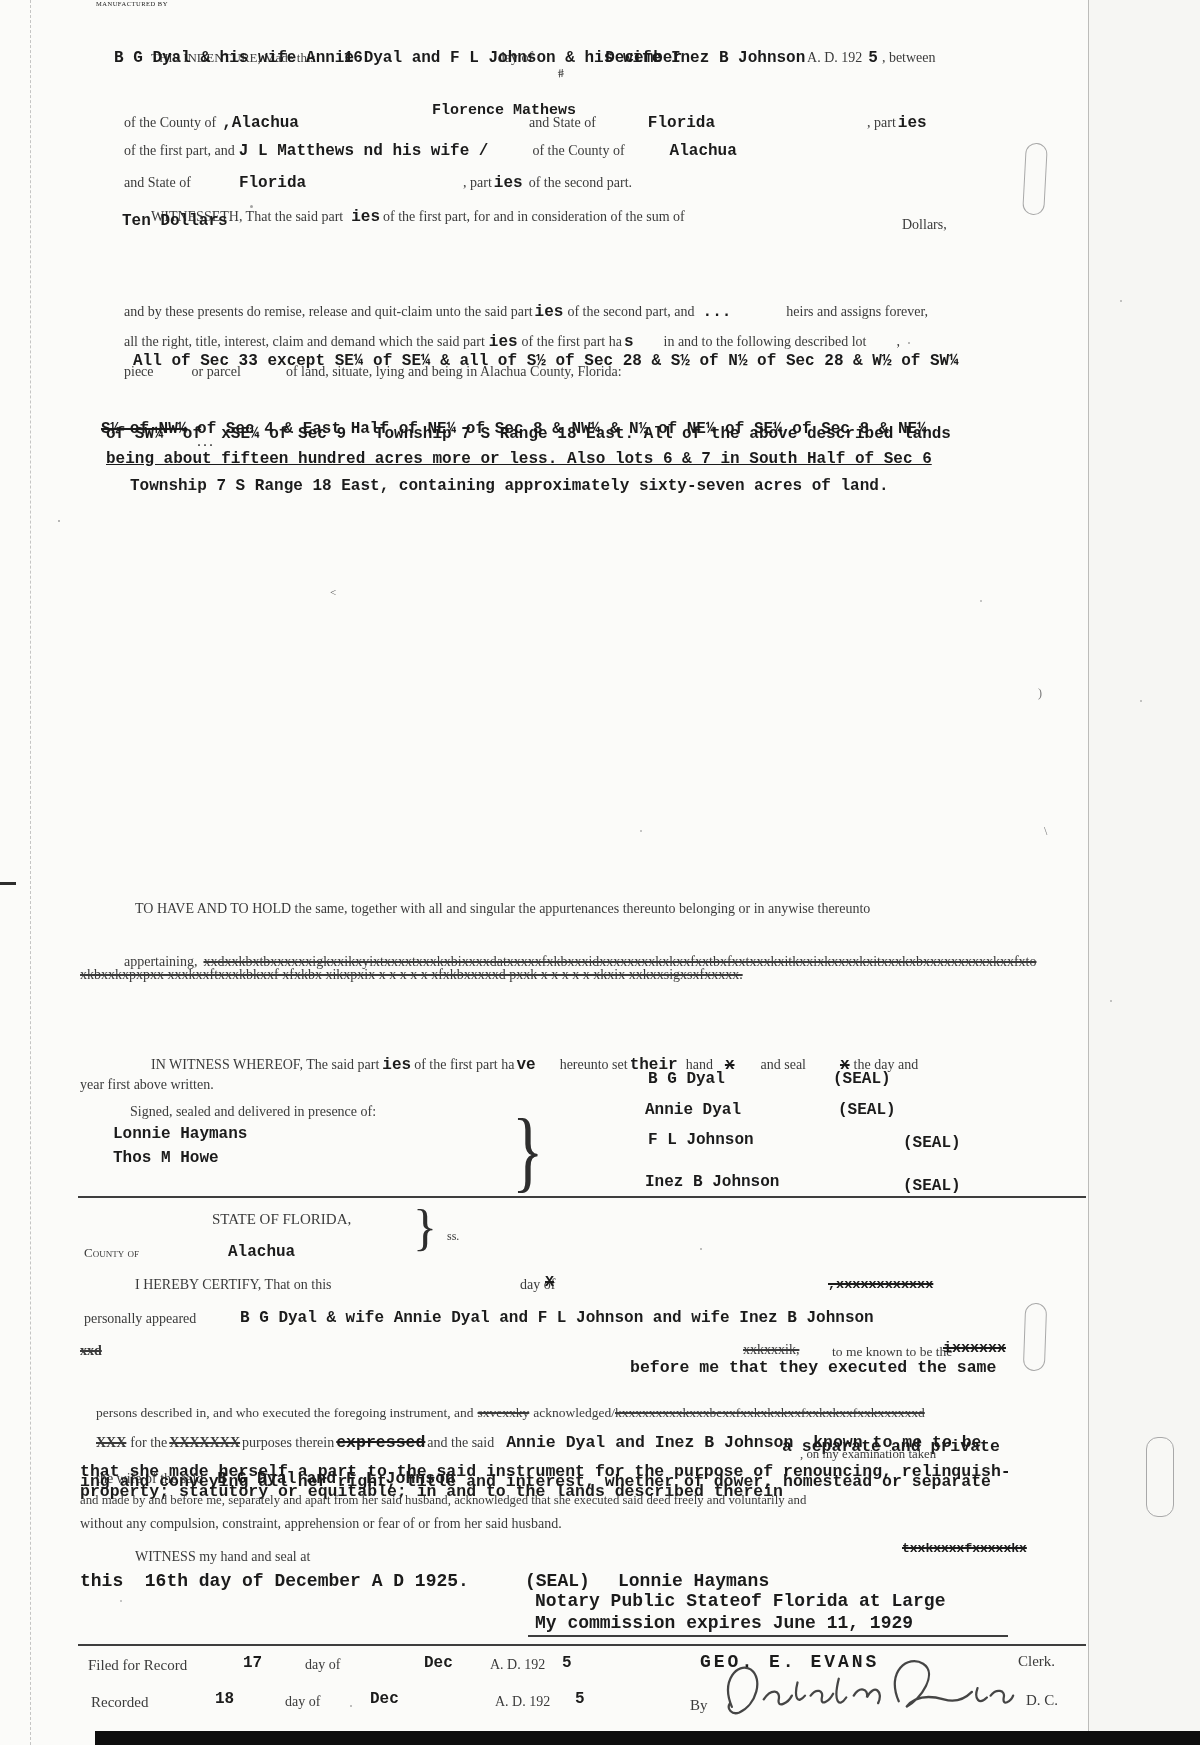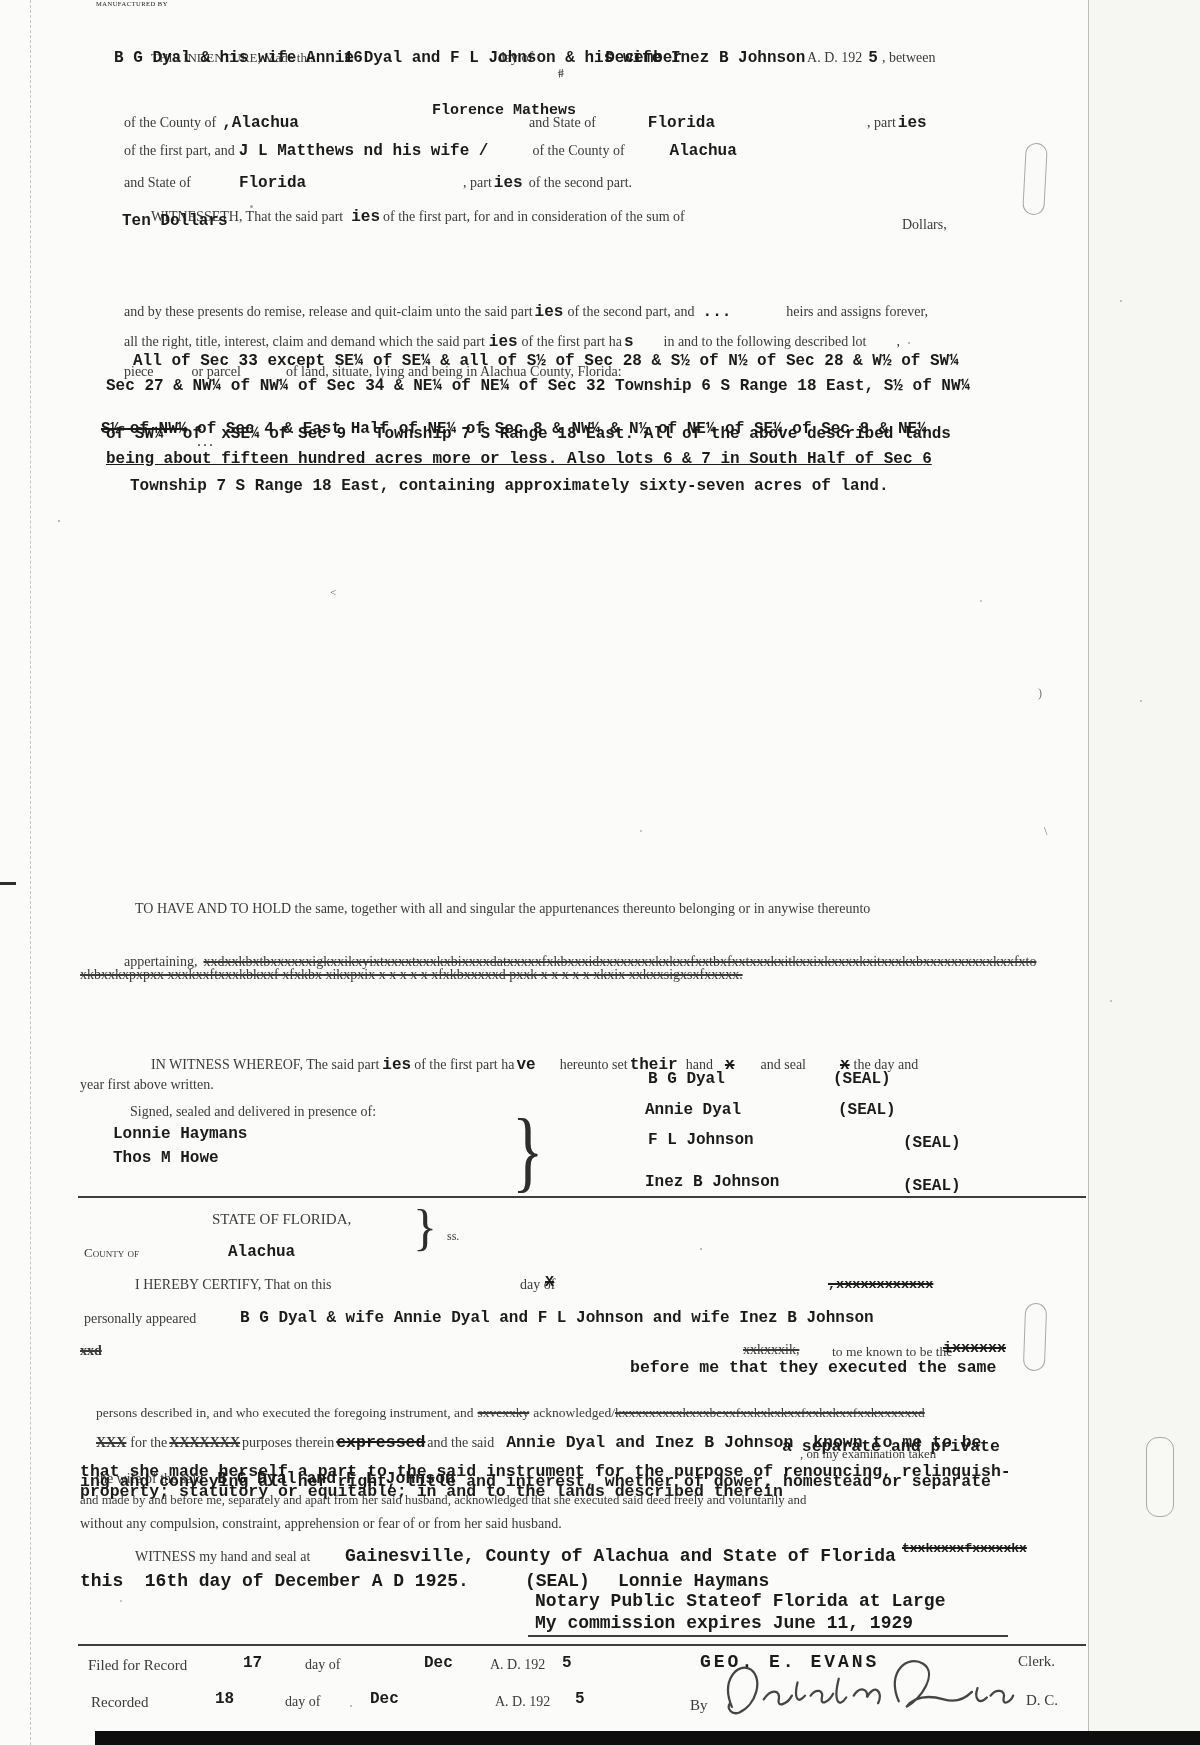--- a/index.html
+++ b/index.html
@@ -70,21 +70,20 @@
 
   <div class="pos" style="left:108px;top:314px;">
     <span class="printed">all the right, title, interest, claim and demand which the said part</span><span class="typed ml4">ies</span><span class="printed ml4">of the first part ha</span><span class="typed ml2">s</span><span class="printed ml30">in and to the following described lot</span><span class="printed ml30">,</span>
   </div>
 
   <div class="pos" style="left:108px;top:344px;">
     <span class="printed">piece</span><span class="printed ml38">or parcel</span><span class="printed ml45">of land, situate, lying and being in Alachua County, Florida:</span>
   </div>
 
   <span class="pos typed" style="left:133px;top:352px;">All of Sec 33 except SE¼ of SE¼ &amp; all of S½ of Sec 28 &amp; S½ of N½ of Sec 28 &amp; W½ of SW¼</span>
-  <span class="pos typed" style="left:106px;top:377px;">Sec 27 &amp; NW¼ of NW¼ of Sec 34 &amp; NE¼ of NE¼ of Sec 32 Township 6 S Range 18 East, S½ of NW¼</span>
   <div class="pos" style="left:85px;top:401px;">
     <span class="typed xs">S½ of NW¼</span><span class="typed"> of Sec 4 &amp; East Half of NE¼ of Sec 8 &amp; NW¼ &amp; N½ of NE¼ of SE¼ of Sec 8 &amp; NE¼</span>
   </div>
   <span class="pos typed" style="left:106px;top:425px;">of SW¼  of  xSE¼ of Sec 9   Township 7 S Range 18 East. All of the above described lands</span>
   <span class="pos typed" style="left:196px;top:438px;font-size:10px;">...</span>
   <span class="pos typed" style="left:106px;top:450px;text-decoration:underline;">being about fifteen hundred acres more or less. Also lots 6 &amp; 7 in South Half of Sec 6</span>
   <span class="pos typed" style="left:130px;top:477px;">Township 7 S Range 18 East, containing approximately sixty-seven acres of land.</span>
 
   <span class="pos printed" style="left:135px;top:901px;">TO HAVE AND TO HOLD the same, together with all and singular the appurtenances thereunto belonging or in anywise thereunto</span>
   <div class="pos" style="left:108px;top:934px;">
@@ -149,21 +148,20 @@
   </div>
   <span class="pos printed p125" style="left:800px;top:1447px;">, on my examination taken</span>
 
   <span class="pos typed t165" style="left:80px;top:1462px;">that she made herself a part to the said instrument for the purpose of renouncing, relinquish-</span>
   <span class="pos typed t165" style="left:80px;top:1472px;">ing and conveying all her right, title and interest, whether of dower, homestead or separate</span>
   <span class="pos typed t165" style="left:80px;top:1482px;">property; statutory or equitable; in and to the lands described therein</span>
   <span class="pos printed p125" style="left:80px;top:1493px;">and made by and before me, separately and apart from her said husband, acknowledged that she executed said deed freely and voluntarily and</span>
   <span class="pos printed" style="left:80px;top:1516px;">without any compulsion, constraint, apprehension or fear of or from her said husband.</span>
 
   <span class="pos printed" style="left:135px;top:1549px;">WITNESS my hand and seal at</span>
-  <span class="pos typed t18" style="left:345px;top:1546px;">Gainesville, County of Alachua and State of Florida</span>
   <span class="pos typed xs" style="left:902px;top:1541px;font-size:13px;">txxkxxxxfxxxxxkx</span>
   <span class="pos typed t18" style="left:80px;top:1571px;">this  16th day of December A D 1925.</span>
   <span class="pos typed t18" style="left:525px;top:1571px;">(SEAL)</span>
   <span class="pos typed t18" style="left:618px;top:1571px;">Lonnie Haymans</span>
   <span class="pos typed t18" style="left:535px;top:1591px;">Notary Public Stateof Florida at Large</span>
   <span class="pos typed t18" style="left:535px;top:1613px;">My commission expires June 11, 1929</span>
   <div class="rule" style="left:528px;top:1635px;width:480px;height:1.5px;"></div>
 
   <div class="rule" style="left:78px;top:1644px;width:1008px;"></div>
 

